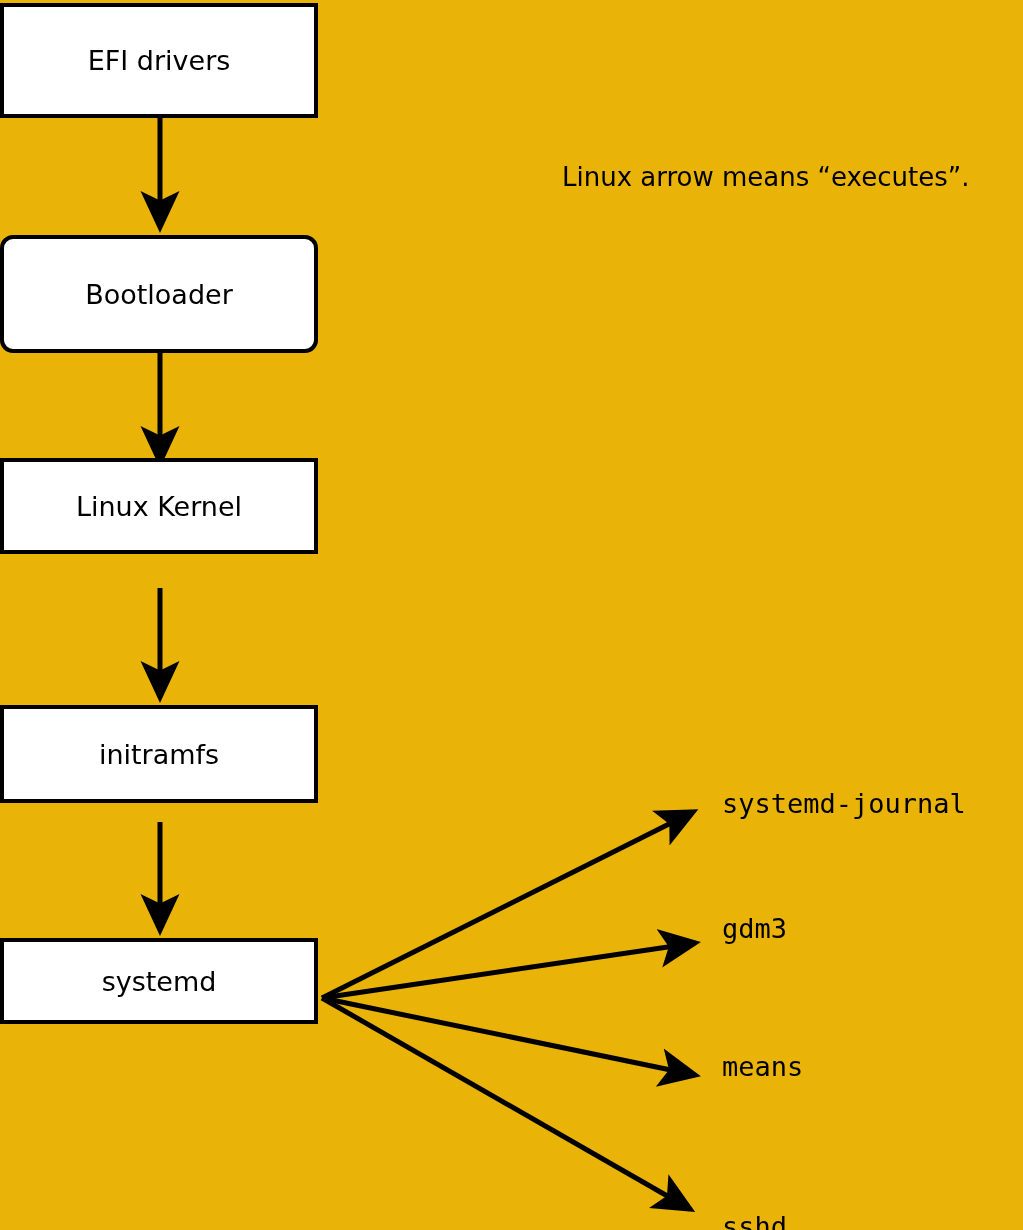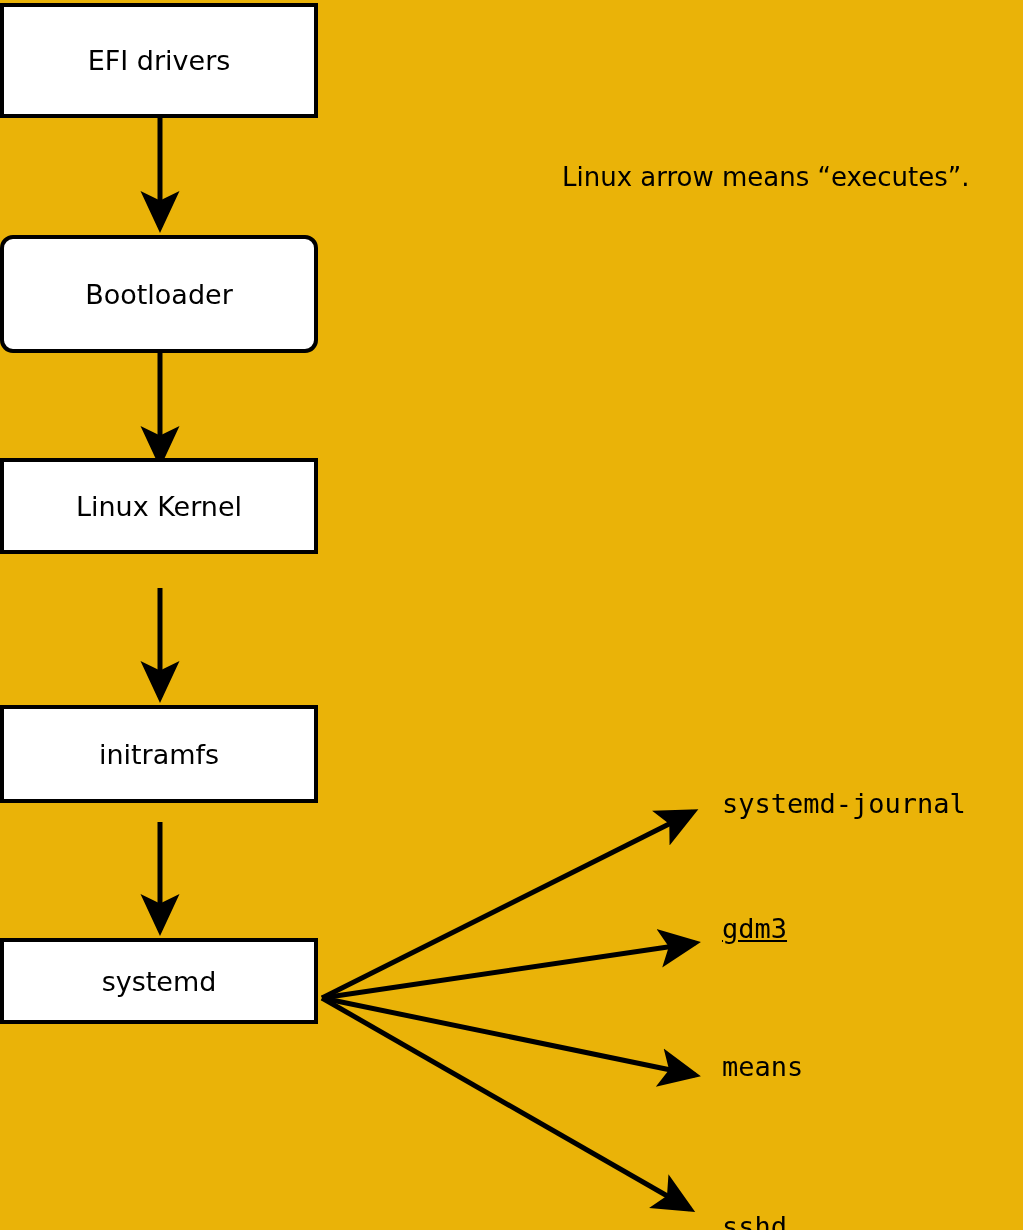--- a/index.html
+++ b/index.html
@@ -61,21 +61,21 @@
   .leaf-label {
     position: absolute;
     left: 722px;
     font-family: "DejaVu Sans Mono", monospace;
     font-size: 27px;
     color: #000000;
     white-space: nowrap;
     line-height: 1;
   }
   #leaf-0 { top: 777px; margin-top: 13px; }
-  #leaf-1 { top: 915px; text-decoration: underline; }
+  #leaf-1 { top: 915px; }
   #leaf-2 { top: 1053px; }
   #leaf-3 { top: 1193px; margin-top: 20px; }
 </style>
 </head>
 <body>
 
 <div id="canvas">
 
   <svg class="arrow-svg" viewBox="0 0 1023 1230" xmlns="http://www.w3.org/2000/svg">
     <defs>

